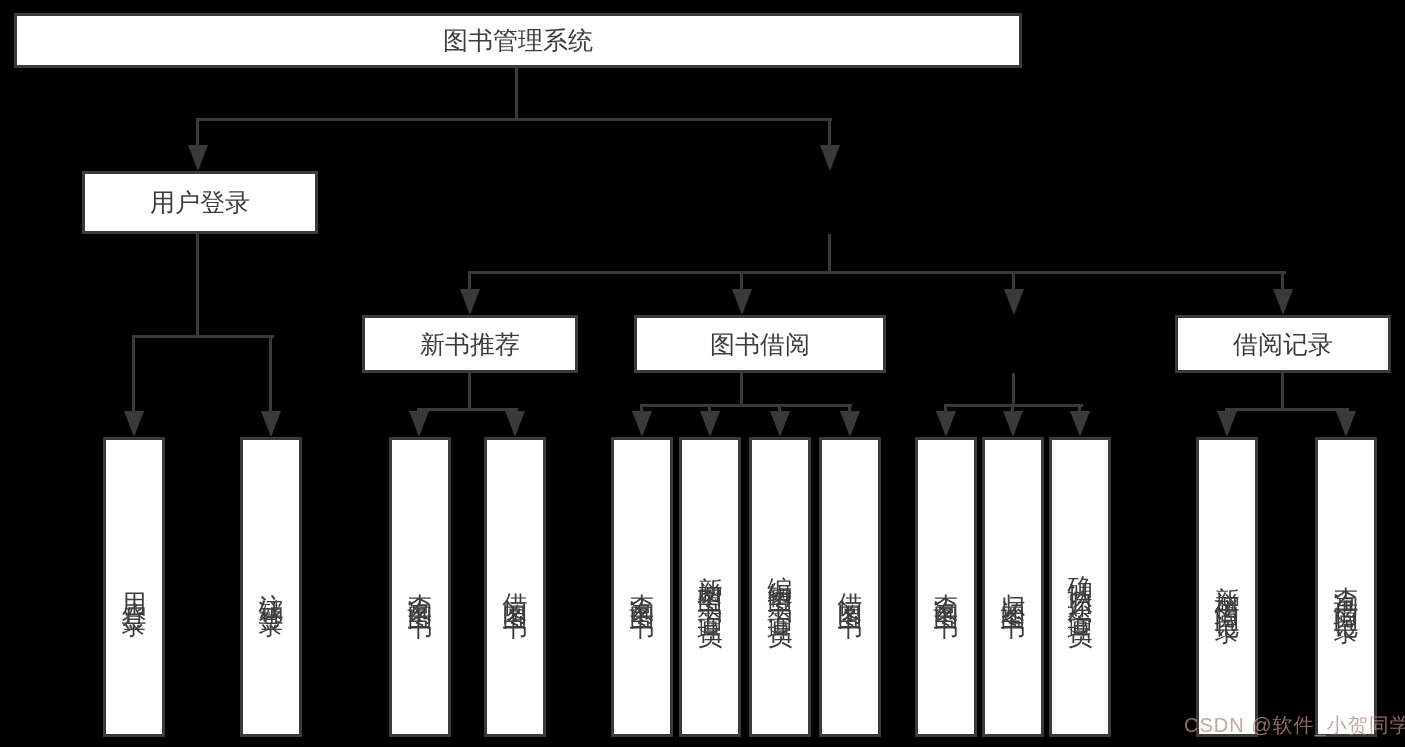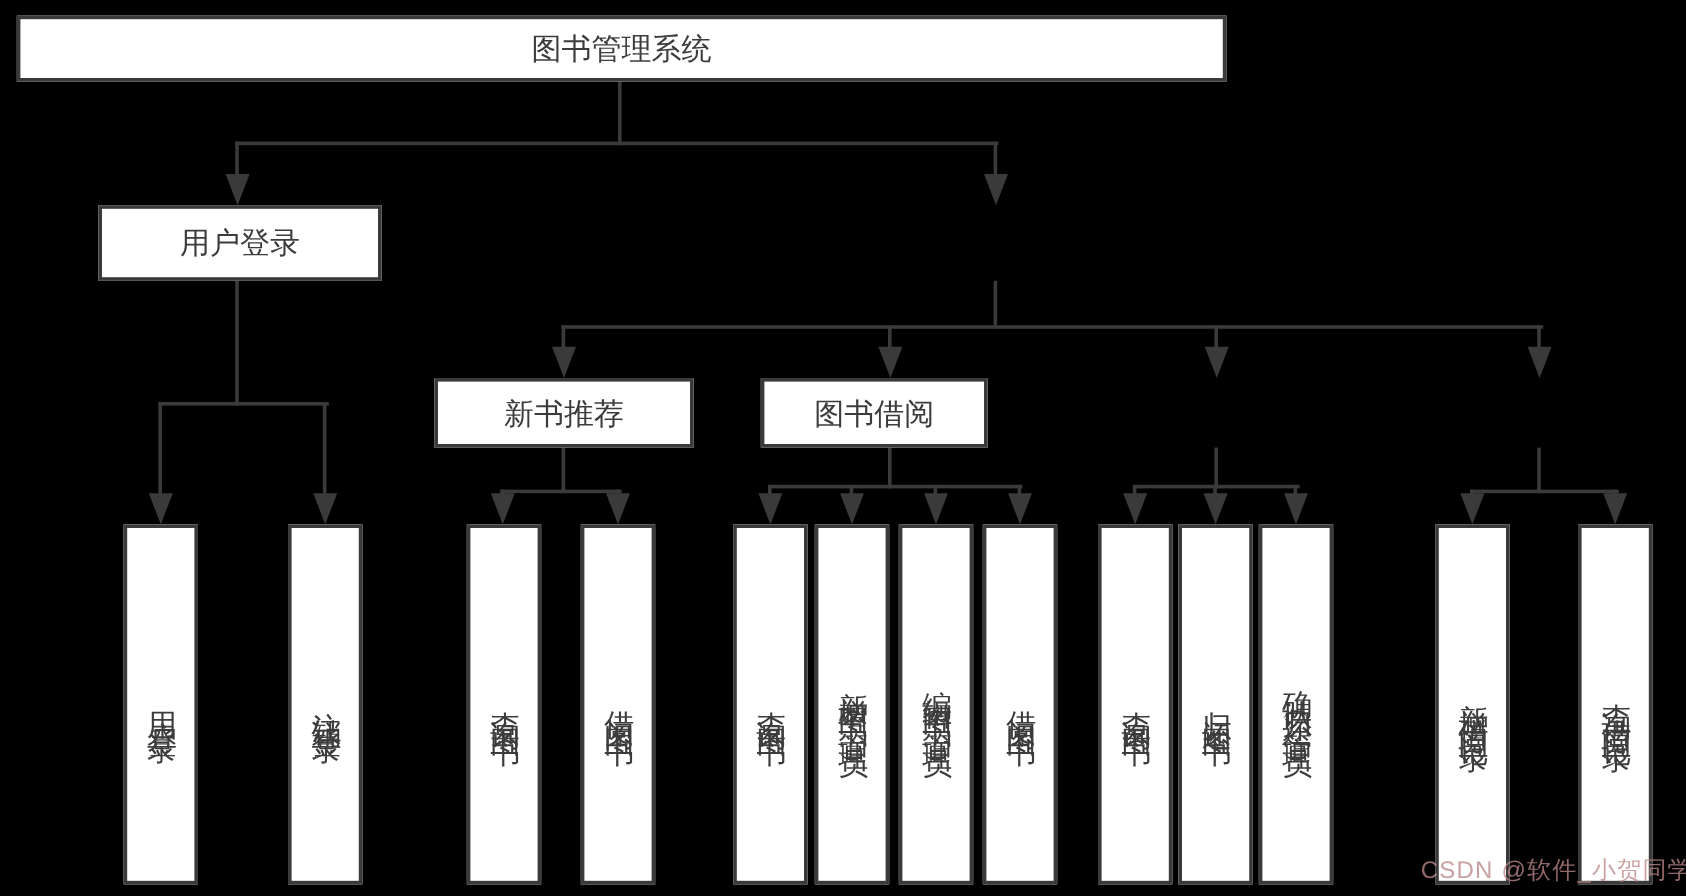--- a/index.html
+++ b/index.html
@@ -59,21 +59,22 @@
   <div class="vl" style="left:468px;top:271px;height:22px;"></div>
   <div class="ah" style="left:460px;top:289px;"></div>
   <div class="vl" style="left:740px;top:271px;height:22px;"></div>
   <div class="ah" style="left:732px;top:289px;"></div>
   <div class="vl" style="left:1012px;top:271px;height:22px;"></div>
   <div class="ah" style="left:1004px;top:289px;"></div>
   <div class="vl" style="left:1281px;top:271px;height:22px;"></div>
   <div class="ah" style="left:1273px;top:289px;"></div>
 
   <div class="hbox" style="left:362px;top:315px;width:216px;height:58px;">新书推荐</div>
-  <div class="hbox" style="left:634px;top:315px;width:189px;height:58px;">图书借阅</div>
+  <div class="hbox" style="left:634px;top:315px;width:252px;height:58px;">图书借阅</div>
+  <div class="hbox" style="left:1175px;top:315px;width:216px;height:58px;">借阅记录</div>
 
   <div class="vl" style="left:468px;top:373px;height:38px;"></div>
   <div class="hl" style="left:417px;top:408px;width:101px;"></div>
   <div class="vl" style="left:417px;top:408px;height:8px;"></div>
   <div class="ah" style="left:409px;top:411px;"></div>
   <div class="vl" style="left:513px;top:408px;height:8px;"></div>
   <div class="ah" style="left:505px;top:411px;"></div>
 
   <div class="vl" style="left:740px;top:373px;height:34px;"></div>
   <div class="hl" style="left:640px;top:404px;width:212px;"></div>

